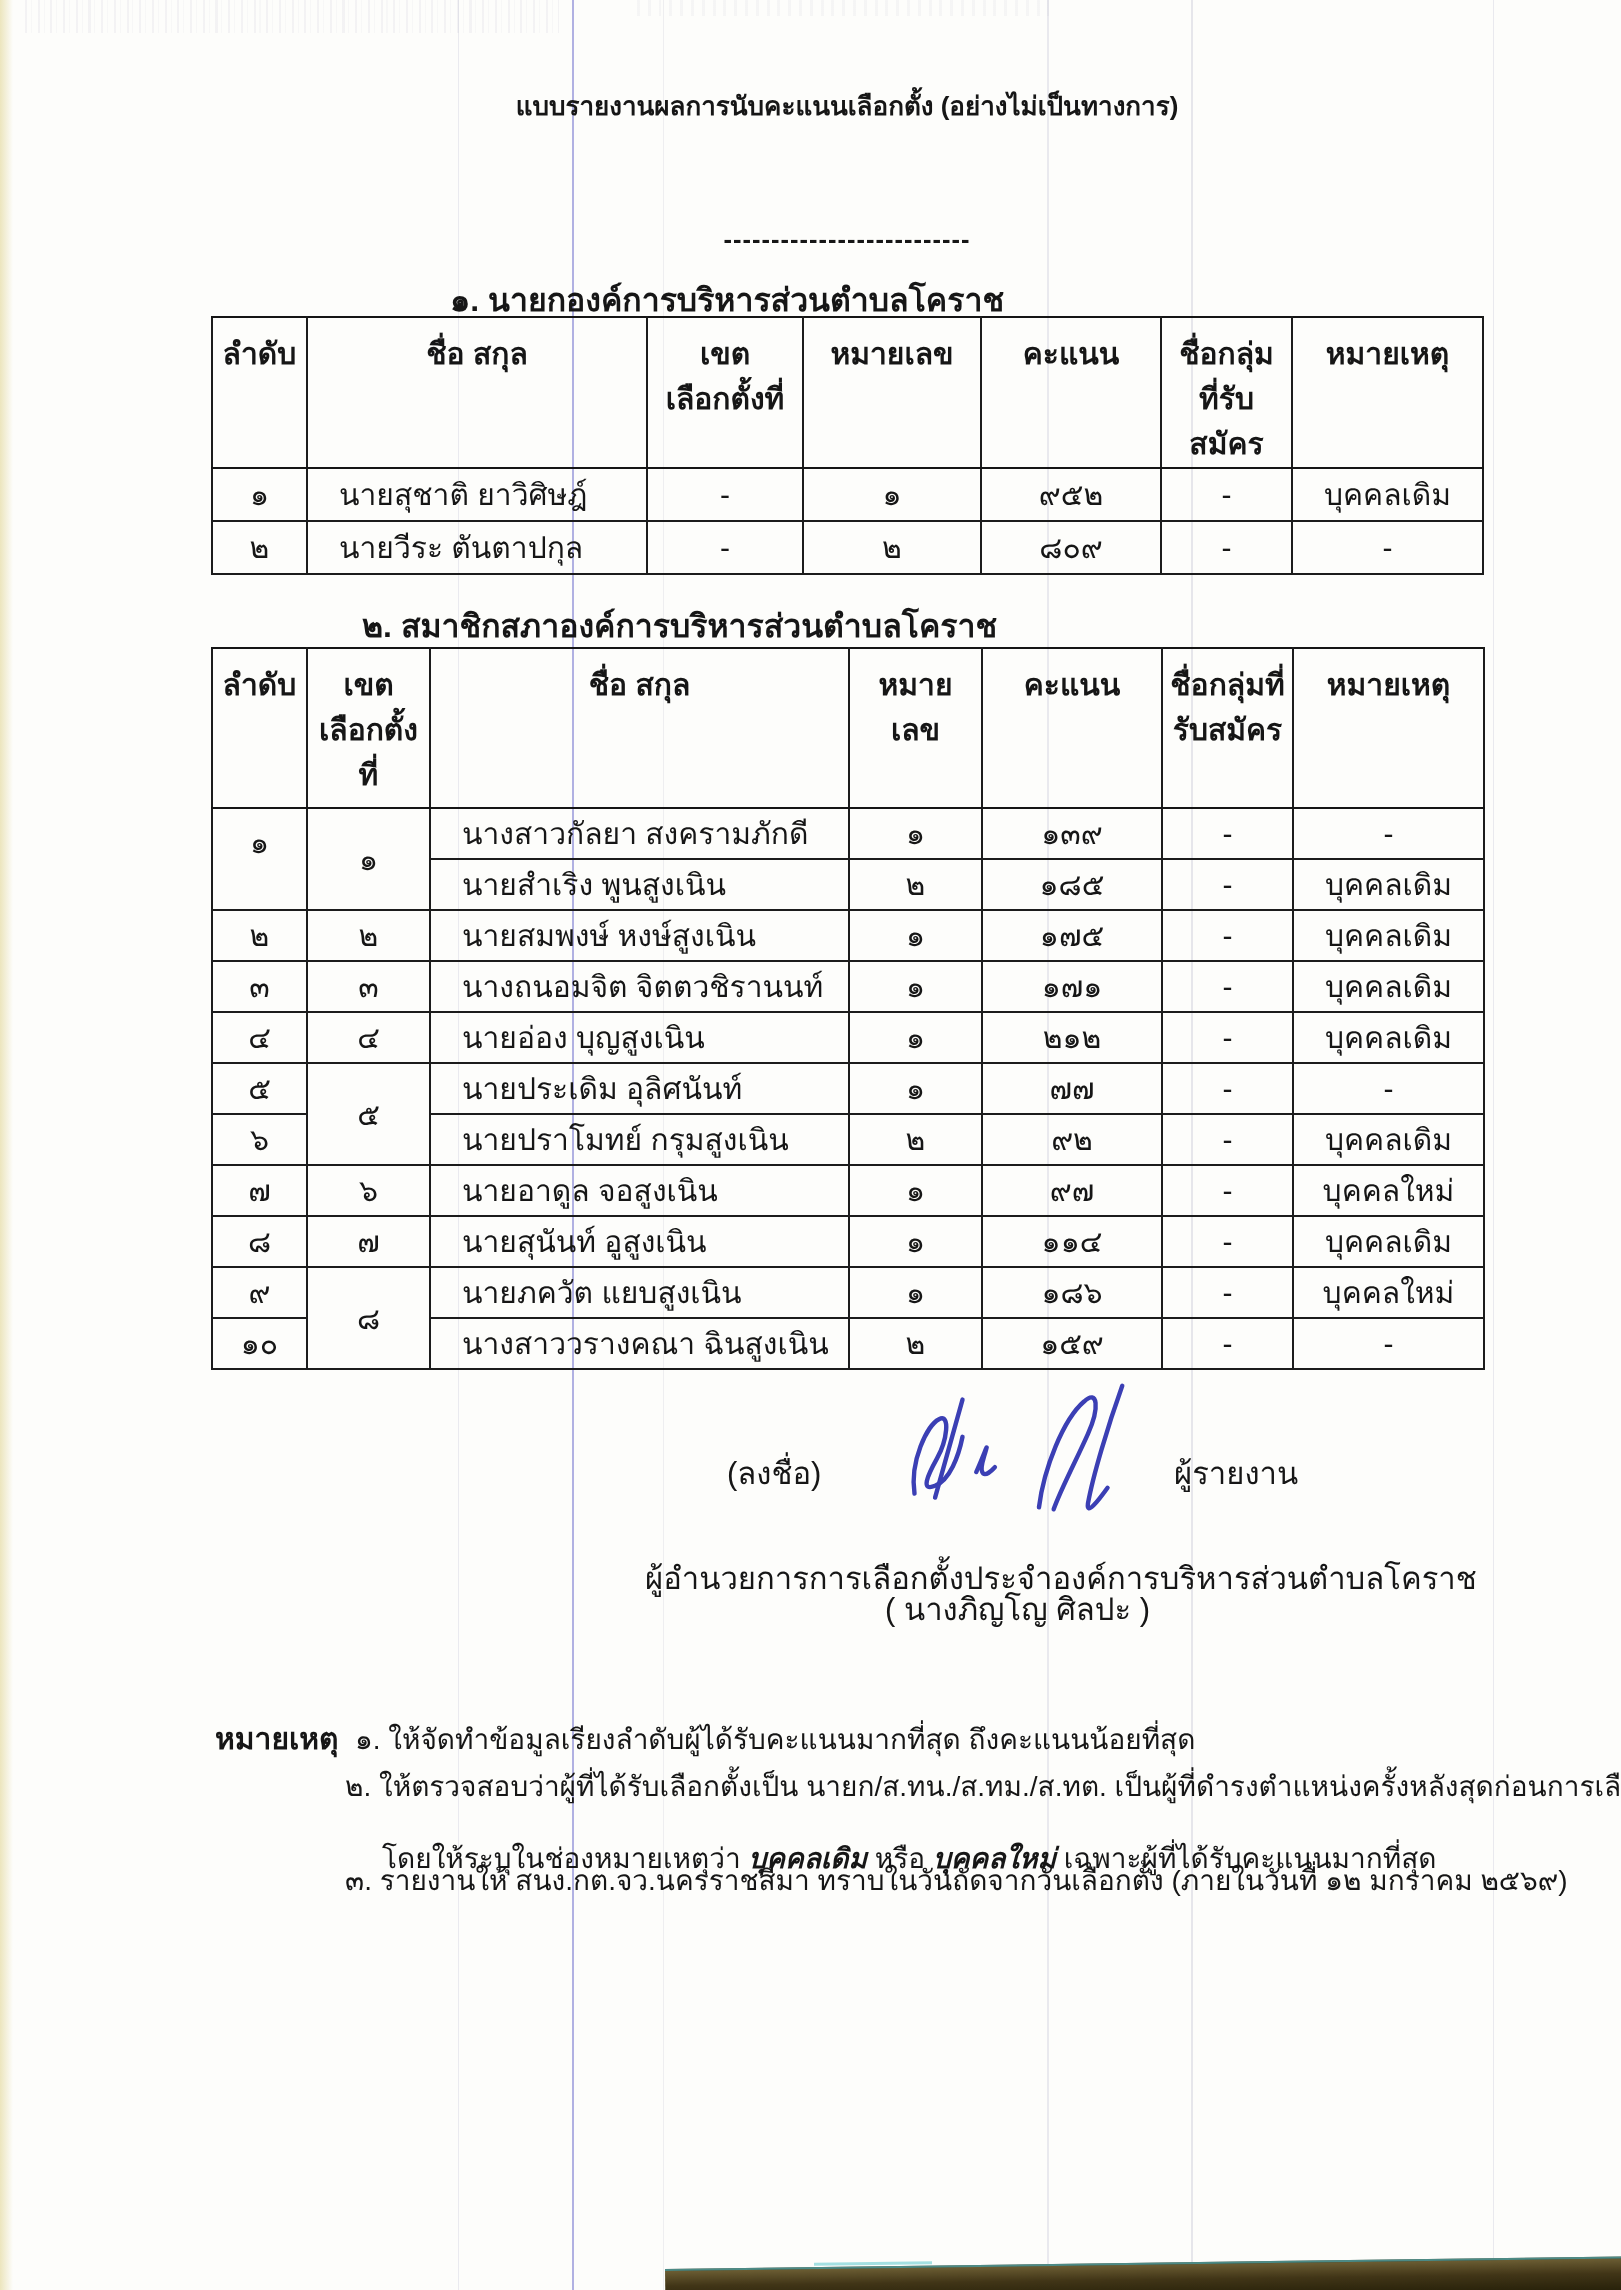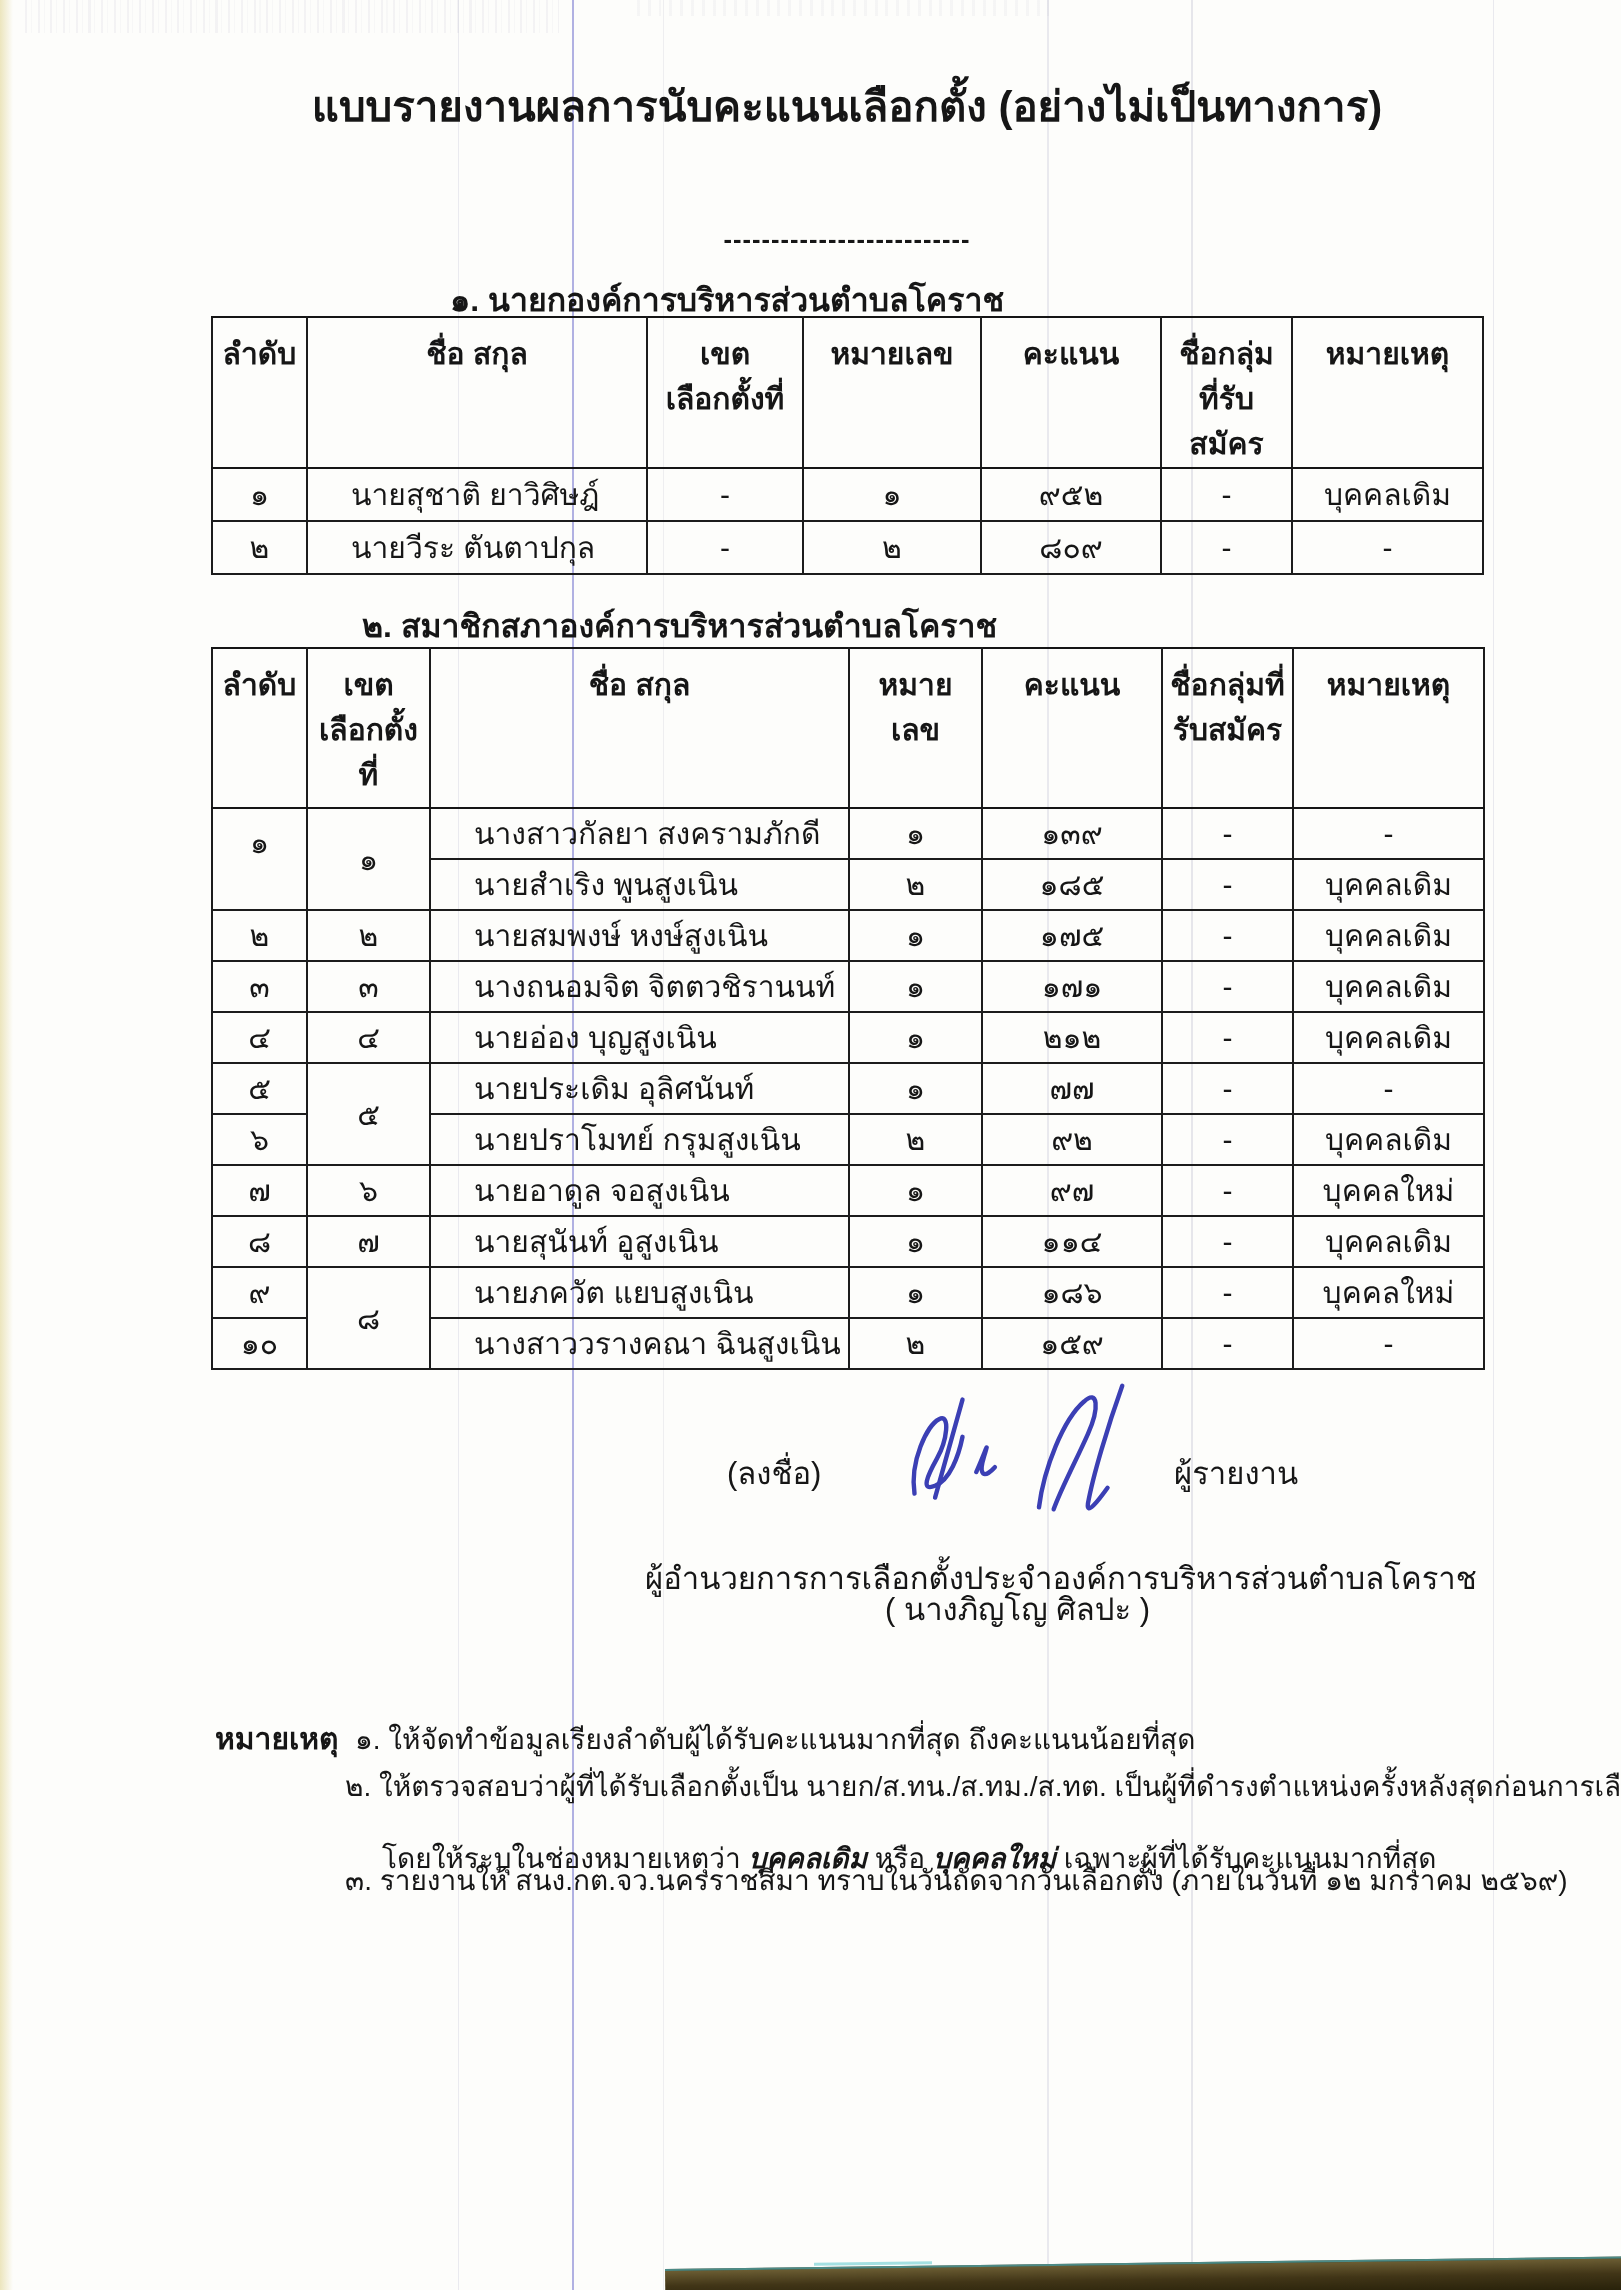--- a/index.html
+++ b/index.html
@@ -27,35 +27,35 @@
   .vline.g5{left:1493px;width:1px;background:rgba(165,165,190,.22);}
   .strip-bottom{position:absolute;left:665px;top:2269px;width:1078px;height:33px;
     transform:rotate(-0.75deg);transform-origin:left top;
     border-top:2.9px solid rgba(95,195,200,.65);
     background:linear-gradient(to bottom,#6b5d33,#413517 45%,#262009);}
   .strip-bottom-cyan{position:absolute;left:814px;top:2262px;width:118px;height:2.9px;
     transform:rotate(-0.75deg);background:rgba(90,200,205,.55);}
   
   .abs{position:absolute;white-space:nowrap;}
   .title-block{position:absolute;left:211px;top:82px;width:1272px;text-align:center;
-    font-size:42px;font-weight:bold;line-height:49px;}
+    font-size:26px;font-weight:bold;line-height:49px;}
   .dash-line{position:absolute;left:211px;top:225px;width:1272px;text-align:center;
     font-size:25.5px;font-weight:bold;letter-spacing:1px;}
   .sec-heading{font-size:32px;font-weight:bold;}
   
   table.results{position:absolute;border-collapse:collapse;table-layout:fixed;
     background:transparent;}
   table.results th,table.results td{
     border:2px solid #1c1c1c;box-sizing:border-box;
     font-size:30px;overflow:hidden;}
   table.results th{font-weight:bold;text-align:center;vertical-align:top;
     padding-top:13px;line-height:1.5;white-space:pre-line;}
   table.results thead tr th{border-top:2.9px solid #151515;border-bottom:2.9px solid #151515;}
   table.results td{font-weight:500;text-align:center;vertical-align:middle;}
-  table.results td.name{text-align:left;padding-left:43px;}
+  table.results td.name{text-align:left;padding-left:31px;}
   table.results td.va-top{vertical-align:top;padding-top:9.8px;}
   #table1{left:211px;top:316px;width:1272px;}
   #table1 thead tr{height:145px;}
   #table1 tbody tr{height:53px;}
   #table2{left:211px;top:647px;width:1272px;}
   #table2 thead tr{height:160px;}
   #table2 tbody tr{height:51px;}
   
   .sig-label{font-size:31px;}
   .note-text{font-size:28px;}

